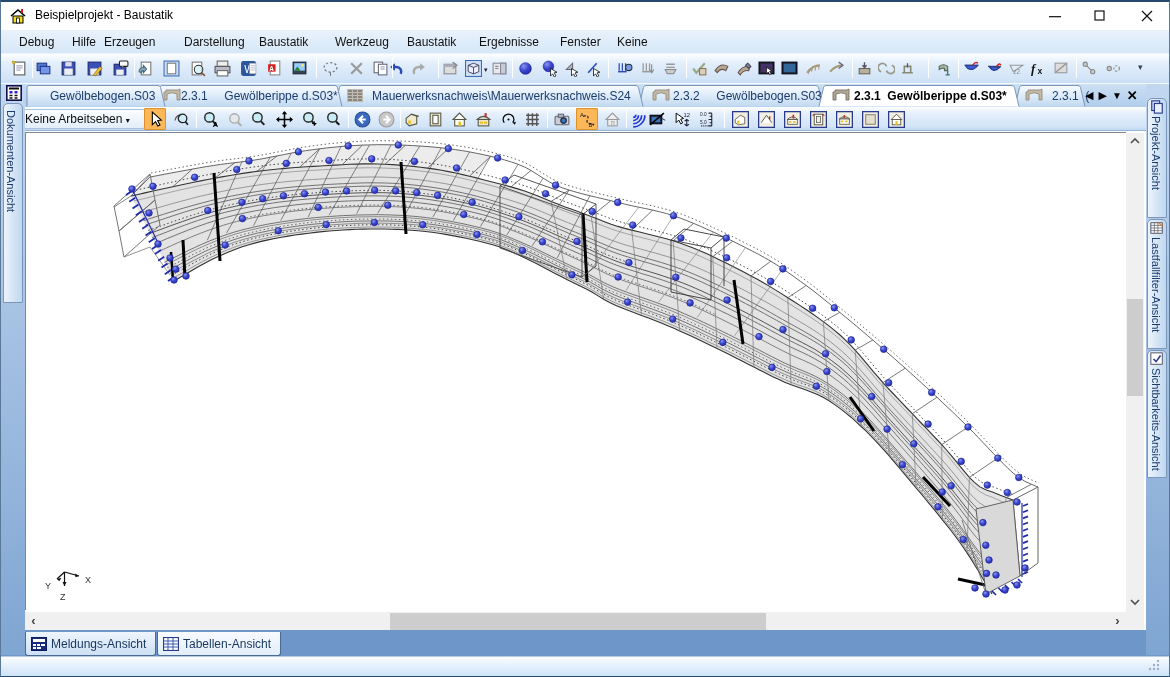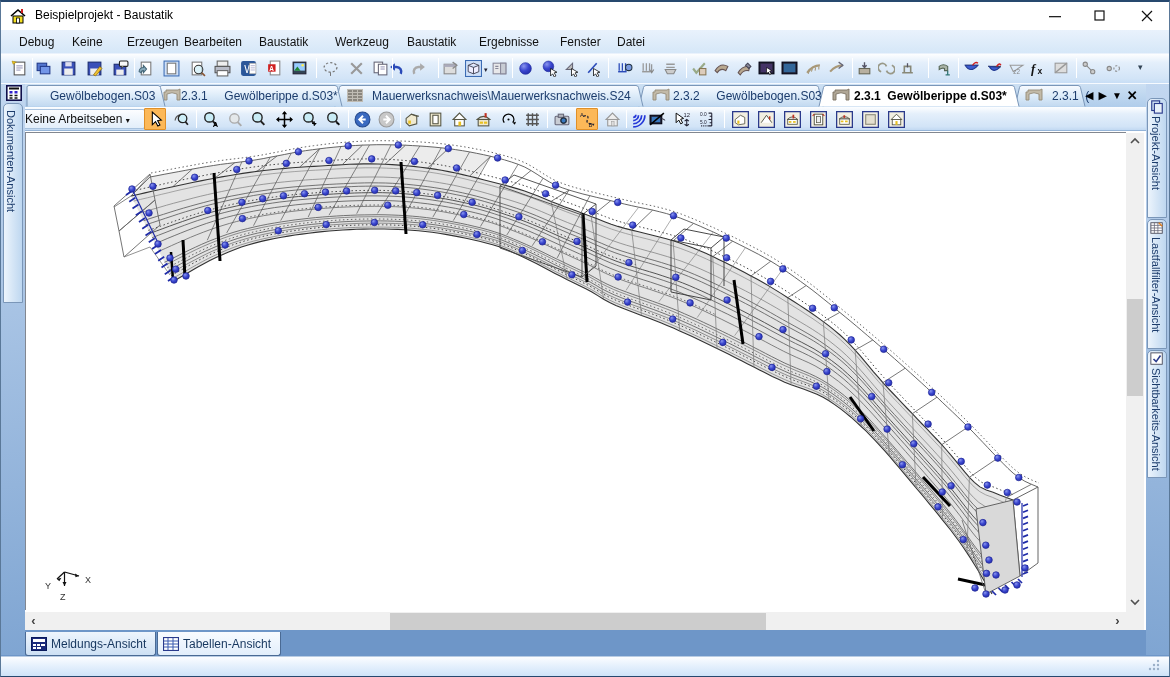--- a/index.html
+++ b/index.html
@@ -33,29 +33,29 @@
   <svg width="11" height="11" style="position:absolute;left:1093px;top:8px">
       <rect x="1" y="1" width="9" height="9" fill="none" stroke="#111" stroke-width="1.2"></rect>
     </svg>
   <svg width="12" height="12" style="position:absolute;left:1140px;top:8px">
       <path d="M1,1 L11,11 M11,1 L1,11" stroke="#111" stroke-width="1.2"></path>
     </svg>
 </div>
 
 <div class="menubar">
   <span style="left:18px">Debug</span>
-    <span style="left:71px">Keine</span>
-    <span style="left:126px">Erzeugen</span>
-  <span style="left:183px">Bearbeiten</span>
+    <span style="left:71px">Hilfe</span>
+    <span style="left:103px">Erzeugen</span>
+  <span style="left:183px">Darstellung</span>
     <span style="left:258px">Baustatik</span>
     <span style="left:334px">Werkzeug</span>
   <span style="left:406px">Baustatik</span>
     <span style="left:478px">Ergebnisse</span>
     <span style="left:559px">Fenster</span>
-  <span style="left:616px">Datei</span>
+  <span style="left:616px">Keine</span>
 </div>
 
 <div class="tb1">
 <svg width="0" height="0">
       <defs>
         <radialGradient id="tbsg" cx="0.35" cy="0.3" r="0.9">
           <stop offset="0" stop-color="#8a96ee"></stop>
           <stop offset="0.45" stop-color="#3a46cf"></stop>
           <stop offset="1" stop-color="#1c249a"></stop>
         </radialGradient>

